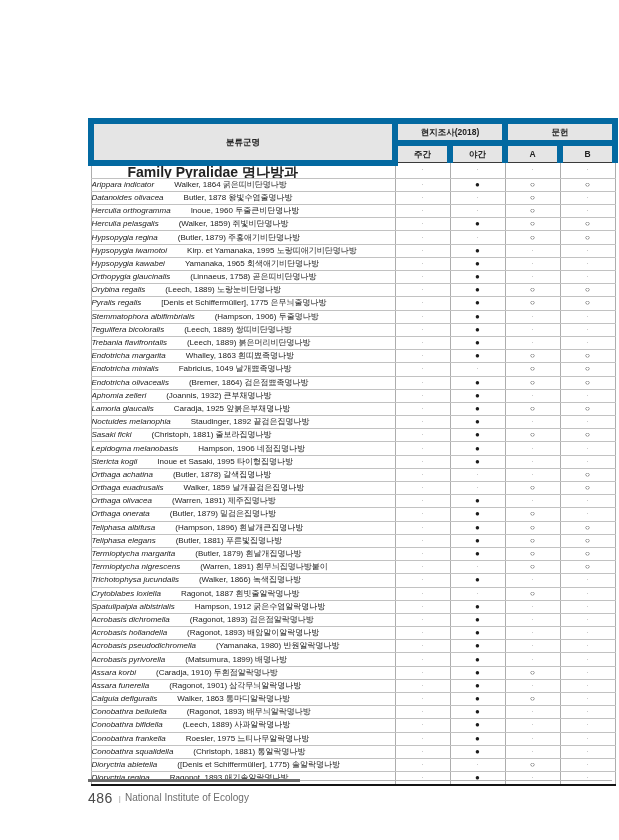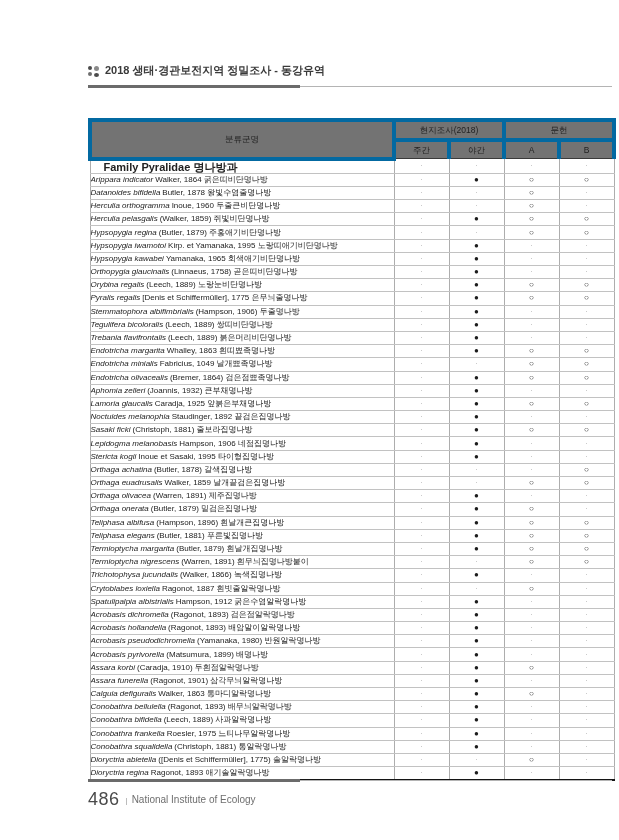--- a/index.html
+++ b/index.html
@@ -22,59 +22,48 @@
   
   table.species{
     position:absolute;left:88px;top:118px;width:524px;
     border-collapse:collapse;table-layout:fixed;
     border-top:2.5px solid #141414;border-bottom:2px solid #141414;
   }
   table.species th,table.species td{
     padding:0;margin:0;overflow:hidden;white-space:nowrap;vertical-align:middle;
   }
   thead th{
-    background:#737373;font-size:8.5px;font-weight:normal;color:#222;text-align:center;
-    border:4px solid #0369a1;height:16px;line-height:16px;
+    background:#e5e5e5;font-size:8.5px;font-weight:bold;color:#222;text-align:center;
+    border:6px solid #0369a1;height:16px;line-height:16px;
   }
   thead tr.sub th{border-bottom:1.5px solid #3a3a3a;margin-top:8px;}
   tbody td{
     border:1px solid #adadad;border-top:1px solid #c2c2c2;border-bottom:1px solid #c2c2c2;
     height:12.2px;font-size:8px;line-height:12px;
   }
   td.name{padding-left:9px;text-align:left;}
   td.name i{font-style:italic;}
-  td.name .rest{margin-left:2px;}
-  tr.family td.name{padding-left:13px;font-weight:bold;font-size:11px;}
+  td.name .rest{margin-left:20px;}
+  tr.family td.name{padding-left:36px;font-weight:bold;font-size:14px;text-decoration:underline;}
   td.mark{text-align:center;font-size:8px;color:#1c1c1c;}
   td.mark.dim{color:#b5b5b5;font-size:7px;}
   
   .running-footer{position:absolute;left:88px;top:779px;width:524px;height:40px;}
   .ftr-rule-thick{position:absolute;left:0;top:0;width:212px;height:3px;background:#6b6b6b;}
   .ftr-rule-thin{position:absolute;left:212px;top:1px;width:312px;height:1px;background:#b4b4b4;}
   .ftr-text{position:absolute;left:0;top:10px;white-space:nowrap;}
-  .ftr-page{font-size:18px;color:#4a4a4a;letter-spacing:.5px;}
+  .ftr-page{font-size:14px;color:#4a4a4a;letter-spacing:.5px;}
   .ftr-sep{font-size:8px;color:#9a9a9a;margin:0 4px 0 6px;vertical-align:2px;}
   .ftr-inst{font-size:10px;color:#6e6e6e;vertical-align:2px;}
 </style>
 </head>
 <body>
 
 <div class="page">
 
-  <div class="running-header">
-    <span class="hdr-icon">
-      <i class="d1"></i>
-        <i class="d2"></i>
-        <i class="d3"></i>
-        <i class="d4"></i>
-    </span>
-    <span class="hdr-title">2018 생태·경관보전지역 정밀조사 - 동강유역</span>
-    <span class="hdr-rule-thick"></span>
-    <span class="hdr-rule-thin"></span>
-  </div>
 
   <table class="species">
     <colgroup>
       <col style="width:304px">
         <col style="width:55px">
         <col style="width:55px">
         <col style="width:55px">
         <col style="width:55px">
     </colgroup>
     <thead>
@@ -104,21 +93,21 @@
         <i>Arippara indicator</i><span class="rest">Walker, 1864 굵은띠비단명나방</span>
       </td>
       <td class="mark dim">·</td>
       <td class="mark">●</td>
       <td class="mark">○</td>
       <td class="mark">○</td>
     </tr>
 
     <tr>
       <td class="name">
-        <i>Datanoides bifidella</i><span class="rest">Butler, 1878 왕빛수염줄명나방</span>
+        <i>Datanoides olivacea</i><span class="rest">Butler, 1878 왕빛수염줄명나방</span>
       </td>
       <td class="mark dim">·</td>
       <td class="mark dim">·</td>
       <td class="mark">○</td>
       <td class="mark dim">·</td>
     </tr>
 
     <tr>
       <td class="name">
         <i>Herculia orthogramma</i><span class="rest">Inoue, 1960 두줄큰비단명나방</span>

